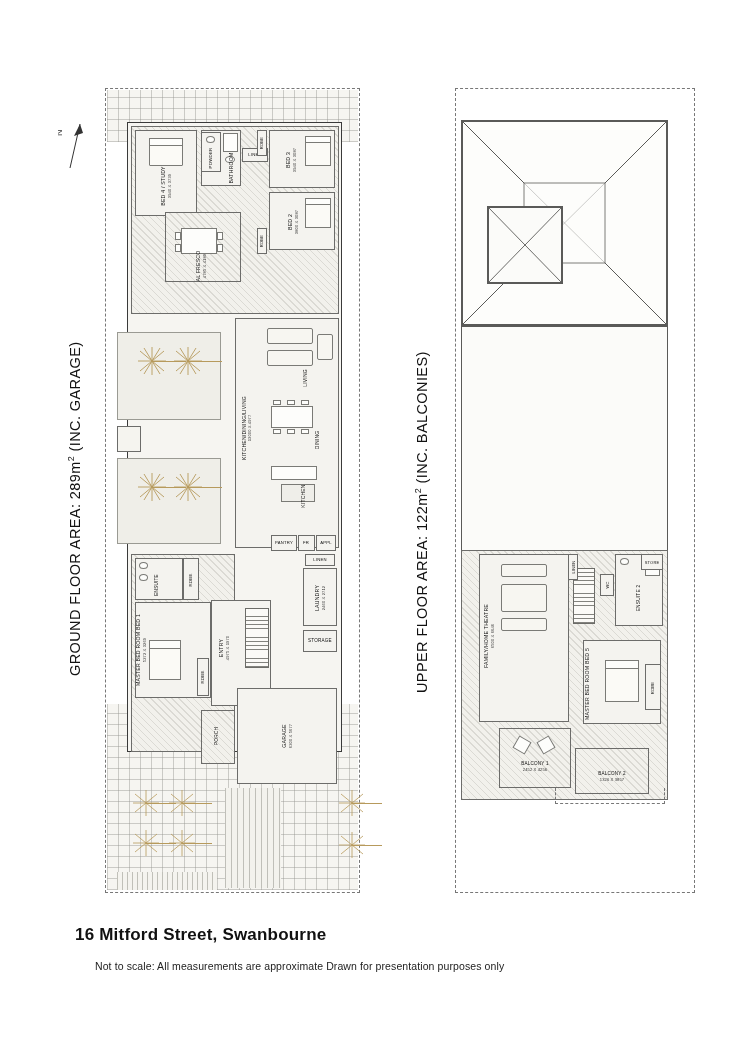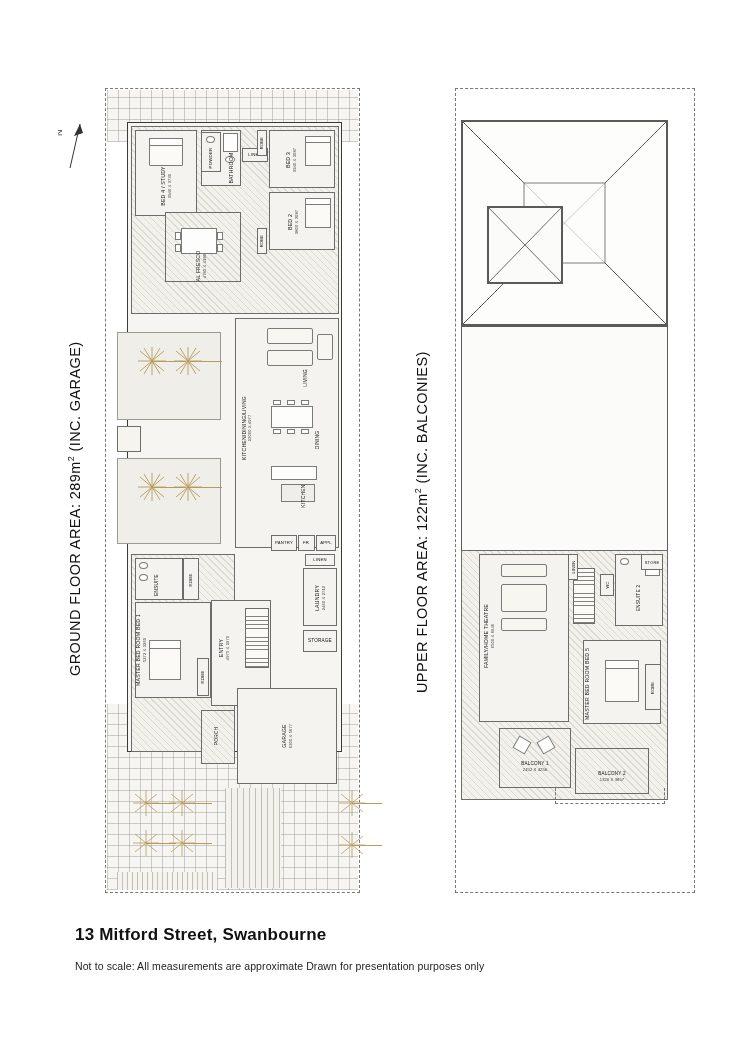--- a/index.html
+++ b/index.html
@@ -171,20 +171,21 @@
     font-size: 17px;
     font-weight: bold;
     letter-spacing: 0.2px;
     color: #111;
   }
   .footer-note {
     position: absolute;
     font-size: 10.5px;
     color: #222;
     letter-spacing: 0.1px;
+    margin-left: 20px;
   }
 </style>
 </head>
 <body>
 
 <div class="page">
 
   <div class="vlabel" style="left:66px; top:676px;">
     <span>GROUND FLOOR AREA: 289m</span><sup>2</sup><span> (INC. GARAGE)</span>
   </div>
@@ -545,16 +546,16 @@
 
     <div class="room hatch" style="left:120px; top:660px; width:74px; height:46px;"></div>
     <div class="rlabel flat" style="left:157px; top:688px; font-size:4.6px;">
       <span>BALCONY 2</span>
       <span class="dim">1326 X 3857</span>
     </div>
 
     <div class="dashed-boundary" style="left:100px; top:700px; width:110px; height:16px; border-top:none;"></div>
   </div>
 
-  <div class="footer-title" style="left:75px; top:925px;">13 Mitford Street, Swanbourne</div>
+  <div class="footer-title" style="left:75px; top:925px;">16 Mitford Street, Swanbourne</div>
   <div class="footer-note" style="left:75px; top:960px;">Not to scale: All measurements are approximate Drawn for presentation purposes only</div>
 
 </div>
 
 </body></html>

